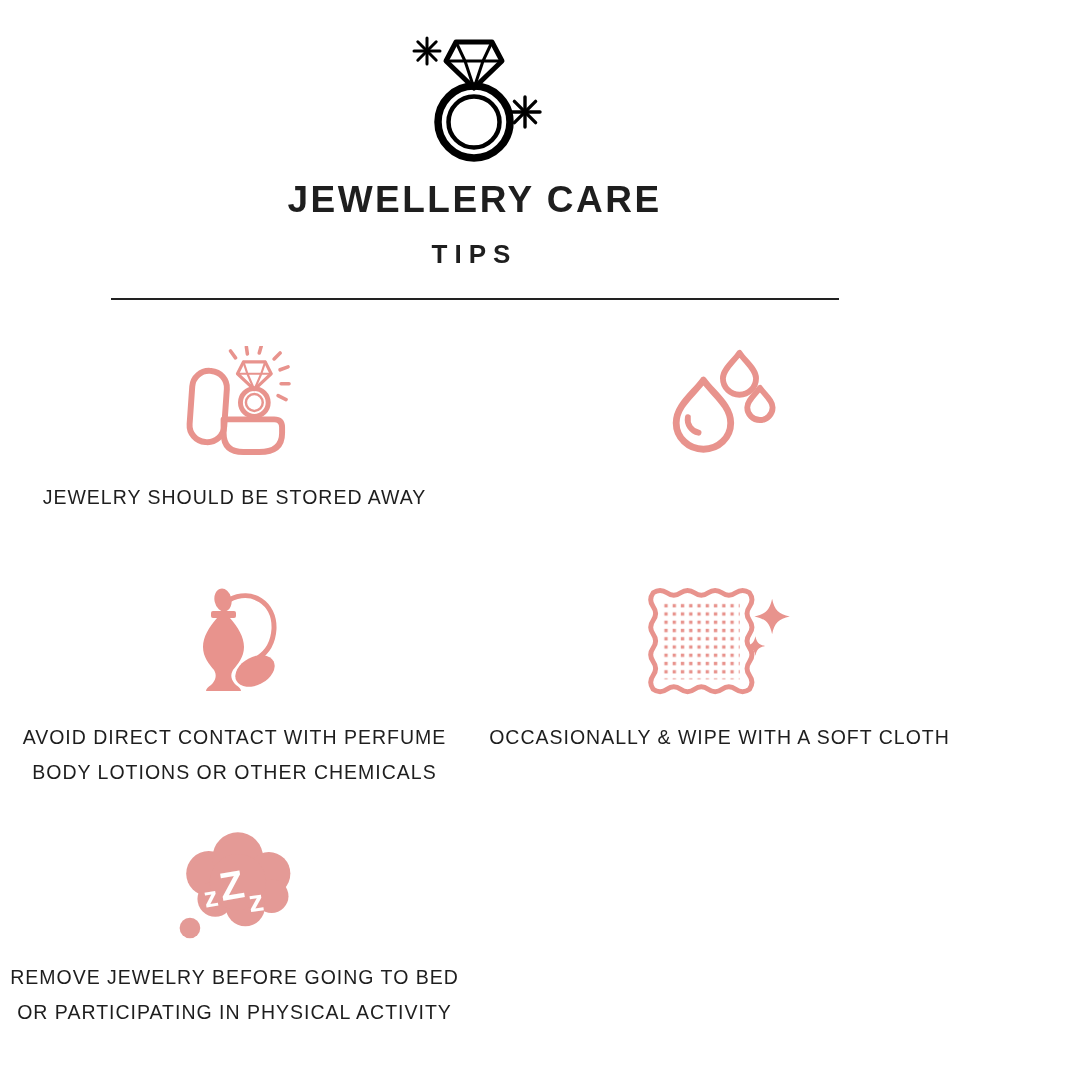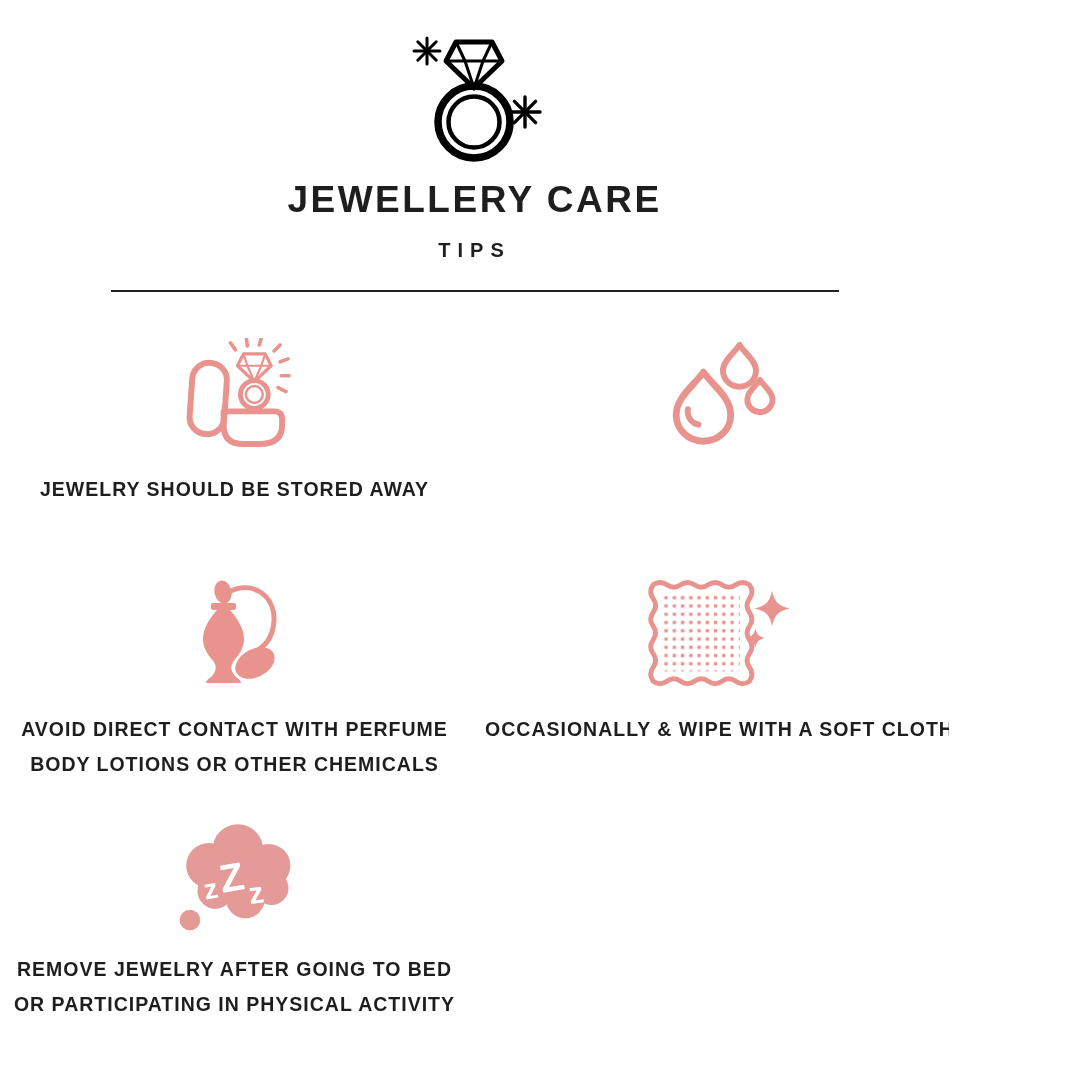--- a/index.html
+++ b/index.html
@@ -8,34 +8,34 @@
     font-family:"Liberation Sans",sans-serif;overflow:hidden;box-sizing:border-box;
     padding-top:24px;
   }
   .header{display:flex;flex-direction:column;align-items:center;}
   .header-icon{height:142px;display:flex;align-items:flex-start;justify-content:center;}
   .title{
     margin:14px 0 0;font-size:37px;font-weight:800;letter-spacing:2.5px;
     color:var(--text,#1e1e1e);line-height:1.1;text-align:center;
   }
   .subtitle{
-    margin-top:18px;font-size:20px;font-weight:800;letter-spacing:7px;
+    margin-top:18px;font-size:26px;font-weight:800;letter-spacing:7px;
     color:var(--text,#1e1e1e);text-align:center;
   }
   .divider{width:728px;height:2px;background:var(--divider,#222);margin:28px auto 0;}
   .tips-grid{
     display:grid;grid-template-columns:480px 470px;grid-auto-rows:240px;
     column-gap:10px;justify-content:center;margin:46px 0 0 0;
   }
   .tip{display:flex;flex-direction:column;align-items:center;}
   .icon-box{height:114px;display:flex;align-items:center;justify-content:center;color:var(--accent,#e8938d);}
   .icon-box.soft{color:var(--accent_soft,#e49a96);}
   .tip-text{
     margin-top:20px;text-align:center;color:var(--text,#1e1e1e);
-    font-size:19.5px;font-weight:bold;letter-spacing:1px;line-height:35px;
+    font-size:19.5px;font-weight:normal;letter-spacing:1px;line-height:35px;
   }
   svg{display:block;}
   .stroke{fill:none;stroke:currentColor;stroke-linecap:round;stroke-linejoin:round;}
   .fill{fill:currentColor;stroke:none;}
   .zzz{fill:#fff;font-family:"Liberation Sans",sans-serif;font-weight:bold;text-anchor:middle;}
 </style>
 </head>
 <body>
 
 <div class="page">
@@ -150,19 +150,19 @@
             <circle cx="54" cy="82" r="19"></circle>
             <circle cx="78" cy="64" r="30"></circle>
             <circle cx="27" cy="113" r="11"></circle>
           </g>
           <text class="zzz" font-size="30" transform="translate(51,90) rotate(-10)">z</text>
           <text class="zzz" font-size="42" transform="translate(74,82) rotate(-10)">Z</text>
           <text class="zzz" font-size="32" transform="translate(99,95) rotate(-8)">z</text>
         </svg>
       </div>
       <div class="tip-text">
-        <div>REMOVE JEWELRY AFTER GOING TO BED</div>
+        <div>REMOVE JEWELRY BEFORE GOING TO BED</div>
         <div>OR PARTICIPATING IN PHYSICAL ACTIVITY</div>
       </div>
     </div>
 
   </div>
 </div>
 
 </body></html>

